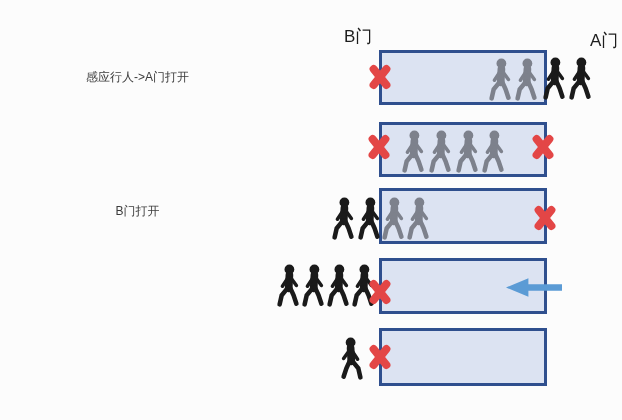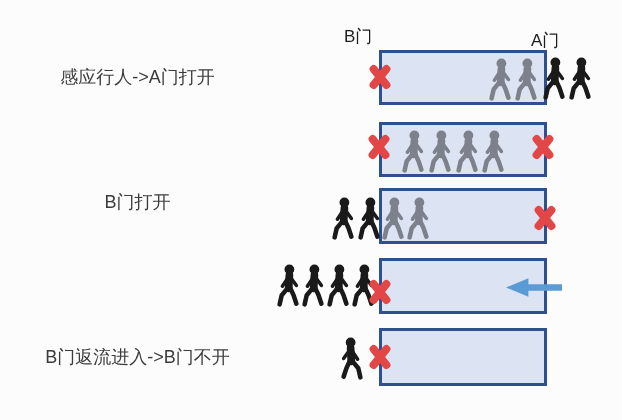--- a/index.html
+++ b/index.html
@@ -16,21 +16,21 @@
   .door-label{
     position:absolute;
     font-size:17px;
     color:#1d1d1d;
     white-space:nowrap;
   }
   .row-label{
     position:absolute;
     left:10px;width:255px;
     text-align:center;
-    font-size:18px;
+    font-size:12px;
     line-height:20px;
     color:var(--label,#3b3b3b);
     white-space:nowrap;
   }
   .room{
     position:absolute;
     left:379px;width:168px;
     box-sizing:border-box;
     background:var(--fill,#dce3f2);
     border:3px solid var(--stroke,#2f4f8e);
@@ -74,21 +74,21 @@
     </symbol>
     <symbol id="sym-arrow-left" viewBox="0 0 60 22">
       <path d="M0 11 L24 1 L24 7.5 L60 7.5 L60 14.5 L24 14.5 L24 21 Z" fill="currentColor"></path>
     </symbol>
   </defs>
 </svg>
 
 <div class="canvas">
 
   <div class="door-label" style="left:344px;top:25px">B门</div>
-  <div class="door-label" style="left:531px;top:29px">A门</div>
+  <div class="door-label" style="left:590px;top:29px">A门</div>
 
   <div class="row-label" style="top:67px">感应行人-&gt;A门打开</div>
   <div class="room" style="top:50px;height:55px"></div>
   <div class="person gray" style="left:486px;top:57px">
       <svg>
         <use href="#sym-person"></use>
       </svg>
     </div>
   <div class="person gray" style="left:512px;top:57px">
       <svg>
@@ -136,21 +136,21 @@
       <svg>
         <use href="#sym-cross"></use>
       </svg>
     </div>
   <div class="cross" style="left:531px;top:134px">
       <svg>
         <use href="#sym-cross"></use>
       </svg>
     </div>
 
-  <div class="row-label" style="top:192px">B门打开</div>
+  <div class="row-label" style="top:201px">B门打开</div>
   <div class="room" style="top:188px;height:56px"></div>
   <div class="person black" style="left:329px;top:196px">
       <svg>
         <use href="#sym-person"></use>
       </svg>
     </div>
   <div class="person black" style="left:355px;top:196px">
       <svg>
         <use href="#sym-person"></use>
       </svg>
@@ -196,21 +196,20 @@
       <svg>
         <use href="#sym-cross"></use>
       </svg>
     </div>
   <div class="arrow" style="left:506px;top:277px">
       <svg>
         <use href="#sym-arrow-left"></use>
       </svg>
     </div>
 
-  <div class="row-label" style="top:347px">B门返流进入-&gt;B门不开</div>
   <div class="room" style="top:328px;height:58px"></div>
   <div class="person black flip" style="left:338px;top:336px">
       <svg>
         <use href="#sym-person"></use>
       </svg>
     </div>
   <div class="cross" style="left:368px;top:344px">
       <svg>
         <use href="#sym-cross"></use>
       </svg>

